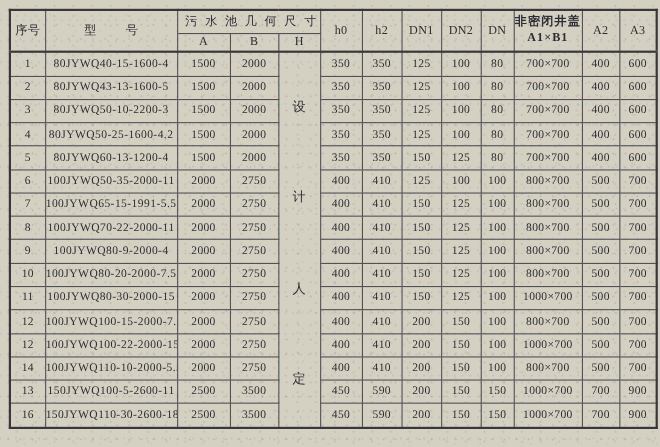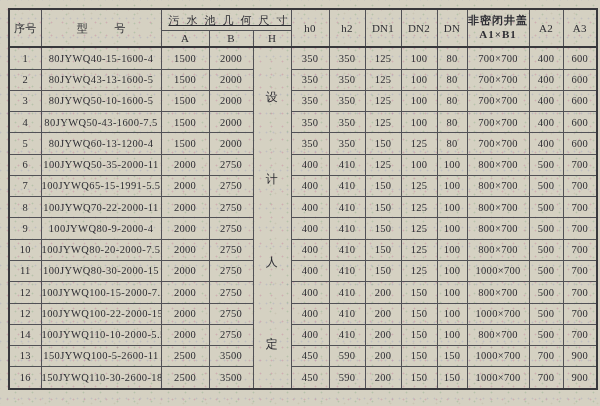--- a/index.html
+++ b/index.html
@@ -30,21 +30,21 @@
     font-size:11px;
     line-height:1.1;
     letter-spacing:0.3px;
     white-space:nowrap;
     overflow:hidden;
   }
   .spec thead th{font-size:11px;}
   .spec thead tr.r1{height:21px;}
   .spec thead tr.r2{height:17px;}
   .spec thead{border-bottom:2px solid #38383c;}
-  th.dims-group{letter-spacing:7px;padding-left:7px;text-decoration:underline;}
+  th.dims-group{letter-spacing:7px;padding-left:7px;}
   th.model-head{letter-spacing:12px;padding-left:12px;}
   th.cover-head div{line-height:1.25;letter-spacing:1px;font-weight:bold;}
   .spec tbody td{font-size:10.5px;}
   td.model{font-size:10.5px;letter-spacing:0.4px;margin-top:20px;}
   td.h-merged{vertical-align:middle;}
   td.h-merged .vstack{
     display:flex;flex-direction:column;justify-content:space-around;
     align-items:center;height:330px;padding:8px 0 2px 0;
   }
   td.h-merged .vstack span{font-size:12px;}
@@ -123,35 +123,35 @@
         <td>350</td>
         <td>125</td>
         <td>100</td>
         <td>80</td>
         <td>700×700</td>
         <td>400</td>
         <td>600</td>
       </tr>
       <tr>
         <td>3</td>
-        <td class="model">80JYWQ50-10-1600-5</td>
+        <td class="model">80JYWQ50-10-2200-3</td>
         <td>1500</td>
         <td>2000</td>
         <td>350</td>
         <td>350</td>
         <td>125</td>
         <td>100</td>
         <td>80</td>
         <td>700×700</td>
         <td>400</td>
         <td>600</td>
       </tr>
       <tr>
         <td>4</td>
-        <td class="model">80JYWQ50-43-1600-7.5</td>
+        <td class="model">80JYWQ50-25-1600-4.2</td>
         <td>1500</td>
         <td>2000</td>
         <td>350</td>
         <td>350</td>
         <td>125</td>
         <td>100</td>
         <td>80</td>
         <td>700×700</td>
         <td>400</td>
         <td>600</td>

